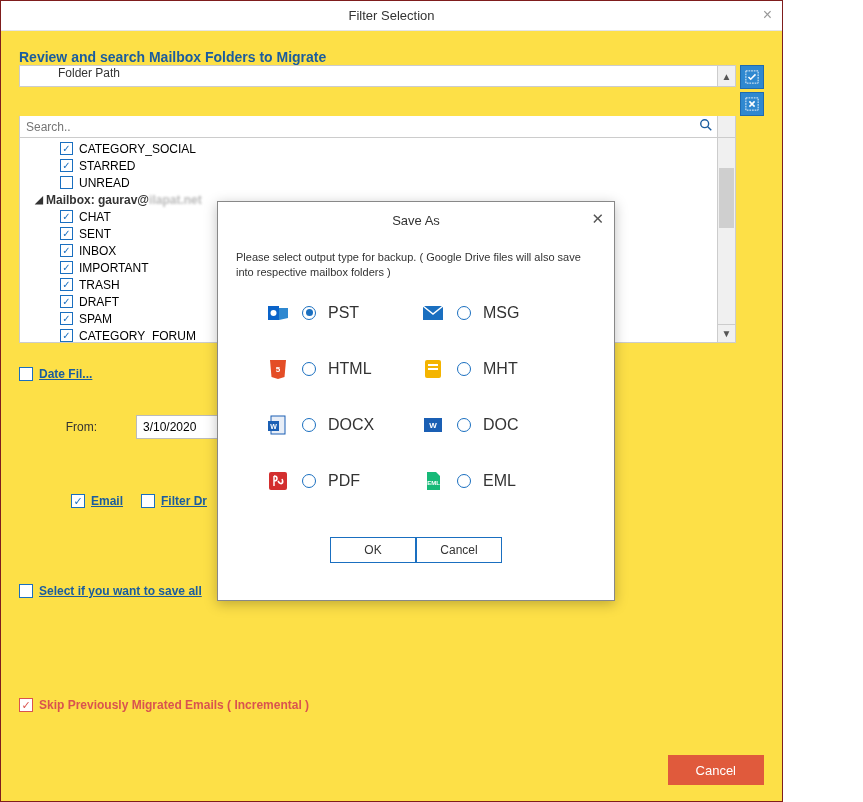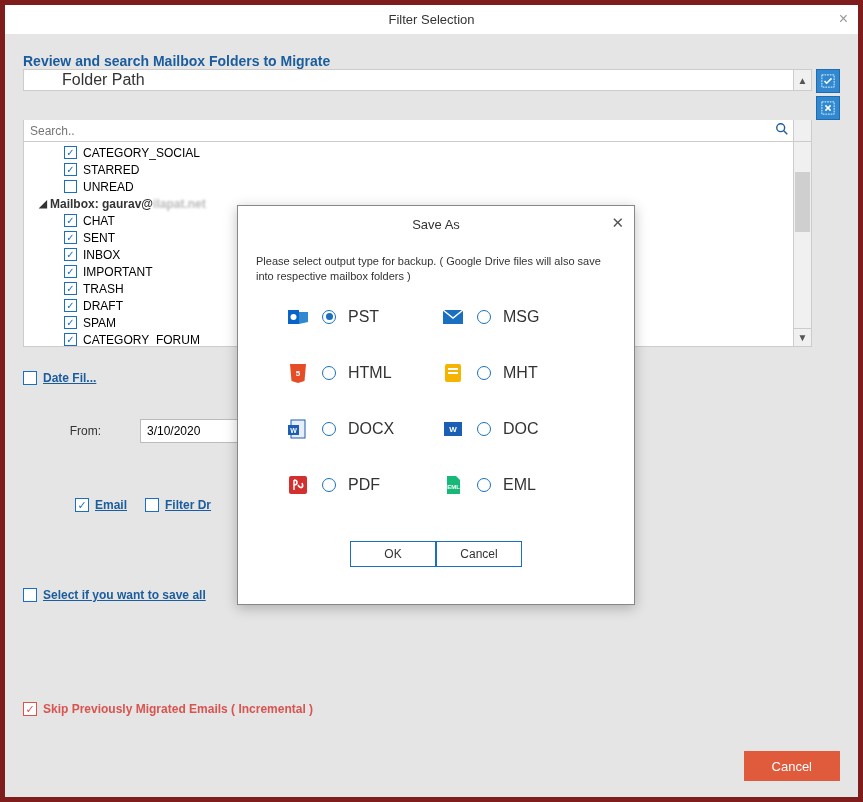--- a/index.html
+++ b/index.html
@@ -1,24 +1,24 @@
 <!DOCTYPE html>
 <html><head>
 <meta charset="utf-8">
 <style>
   * { box-sizing: border-box; font-family: "Segoe UI", Tahoma, sans-serif; }
   body { margin: 0; background: #fff; width: 863px; height: 802px; position: relative; overflow: hidden; }
-  .window { width: 863px; height: 802px; border: 5px solid #7f1d1d; position: relative; background: #e5e5e5; }
+  .window { width: 783px; height: 802px; border: 1px solid #7f1d1d; position: relative; background: #fde047; }
   .titlebar { height: 30px; background: #fff; border-bottom: 1px solid #e5e5e5; display: flex; align-items: center; justify-content: center; position: relative; }
   .title-text { font-size: 13px; color: #333; }
   .title-close { position: absolute; right: 10px; top: 5px; font-size: 16px; color: #999; cursor: pointer; }
   .content { padding: 18px 18px 0 18px; }
   .heading { font-size: 14px; font-weight: bold; color: #1a5c9e; margin-bottom: 0; }
   .header-row { display: flex; align-items: stretch; }
-  .folderpath-bar { flex: 1; height: 22px; border: 1px solid #ccc; background: #fff; font-size: 16px; color: #333; display: flex; align-items: center; padding-left: 38px; }
+  .folderpath-bar { flex: 1; height: 22px; border: 1px solid #ccc; background: #fff; font-size: 12px; color: #333; display: flex; align-items: flex-start; padding-left: 38px; }
   .scroll-up { width: 18px; height: 22px; border: 1px solid #ccc; display: flex; align-items: center; justify-content: center; font-size: 10px; color: #555; background:#f0f0f0; border-left:none;}
   .side-btns { display: flex; flex-direction: column; margin-left: 4px; gap:3px;}
   .side-btn { width: 24px; height: 24px; background: #2f88d0; color: #fff; display: flex; align-items: center; justify-content: center; font-size: 12px; border:1px solid #1f6bb0;}
   .search-row { display:flex; }
   .search-box { flex:1; height: 22px; border: 1px solid #ccc; border-top:none; display: flex; align-items: center; background: #fff; }
   .search-input { flex:1; border:none; font-size:12px; padding-left:6px; color:#888; outline:none; height:20px; }
   .search-icon { width: 22px; text-align:center; color:#1a5c9e; font-size:14px;}
   .tree-wrap { display:flex; }
   .tree { flex:1; height: 205px; border:1px solid #ccc; border-top:none; overflow:hidden; font-size:12px; background:#fff; padding-top:2px;}
   .tree-scroll { width:18px; border:1px solid #ccc; border-top:none; border-left:none; display:flex; flex-direction:column; background:#f0f0f0;}
@@ -40,21 +40,21 @@
   .date-input { width:110px; height:24px; border:1px solid #bbb; font-size:12px; padding-left:6px; display:flex; align-items:center; background:#fff;}
   .email-row { margin-top:55px; display:flex; align-items:center; gap:18px; padding-left:52px;}
   .select-row { margin-top:76px; }
   .skip-row { margin-top:100px; }
   .skip-label { color:#d9534f; font-weight:bold;}
   .footer { position:absolute; bottom:16px; right:18px; display:flex; gap:10px;}
   .btn-primary { background:#1f79cc; color:#fff; border:none; height:30px; padding:0 18px; font-size:13px;}
   .btn-danger { background:#e05a3c; color:#fff; border:none; height:30px; padding:0 28px; font-size:13px;}
 
   
-  .modal { position:absolute; left:232px; top:200px; width:398px; height:400px; background:#fff; border:1px solid #888; box-shadow:0 3px 12px rgba(0,0,0,0.25);}
+  .modal { position:absolute; left:216px; top:200px; width:398px; height:400px; background:#fff; border:1px solid #888; box-shadow:0 3px 12px rgba(0,0,0,0.25);}
   .modal-title { height:36px; display:flex; align-items:center; justify-content:center; position:relative; font-size:13px; color:#333;}
   .modal-close { position:absolute; right:10px; top:8px; font-size:15px; color:#555; cursor:pointer;}
   .modal-body { padding: 12px 18px 0 18px; font-size:11px; color:#333;}
   .modal-msg { line-height:1.4; margin-bottom:20px;}
   .fmt-grid { display:grid; grid-template-columns: 1fr 1fr; row-gap: 32px; column-gap: 10px; padding: 0 30px;}
   .fmt-cell { display:flex; align-items:center; gap:12px;}
   .fmt-icon { width:24px; height:24px; display:flex; align-items:center; justify-content:center;}
   .fmt-icon svg { width:24px; height:24px;}
   .radio { width:14px; height:14px; border:1.5px solid #1a6fc0; border-radius:50%; display:flex; align-items:center; justify-content:center;}
   .radio.selected::after { content:""; width:7px; height:7px; background:#1a6fc0; border-radius:50%;}

